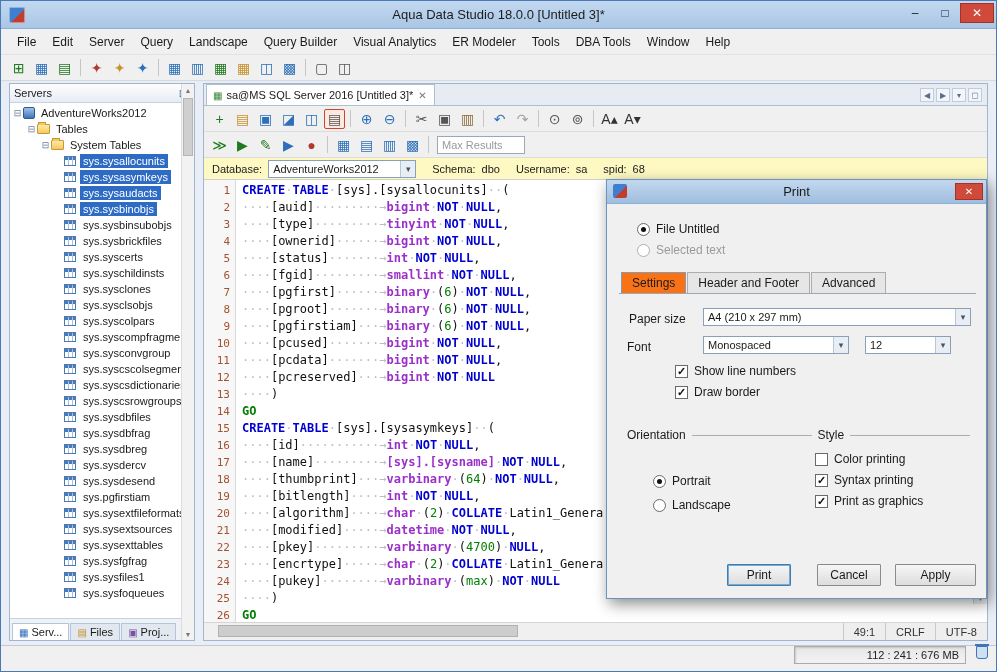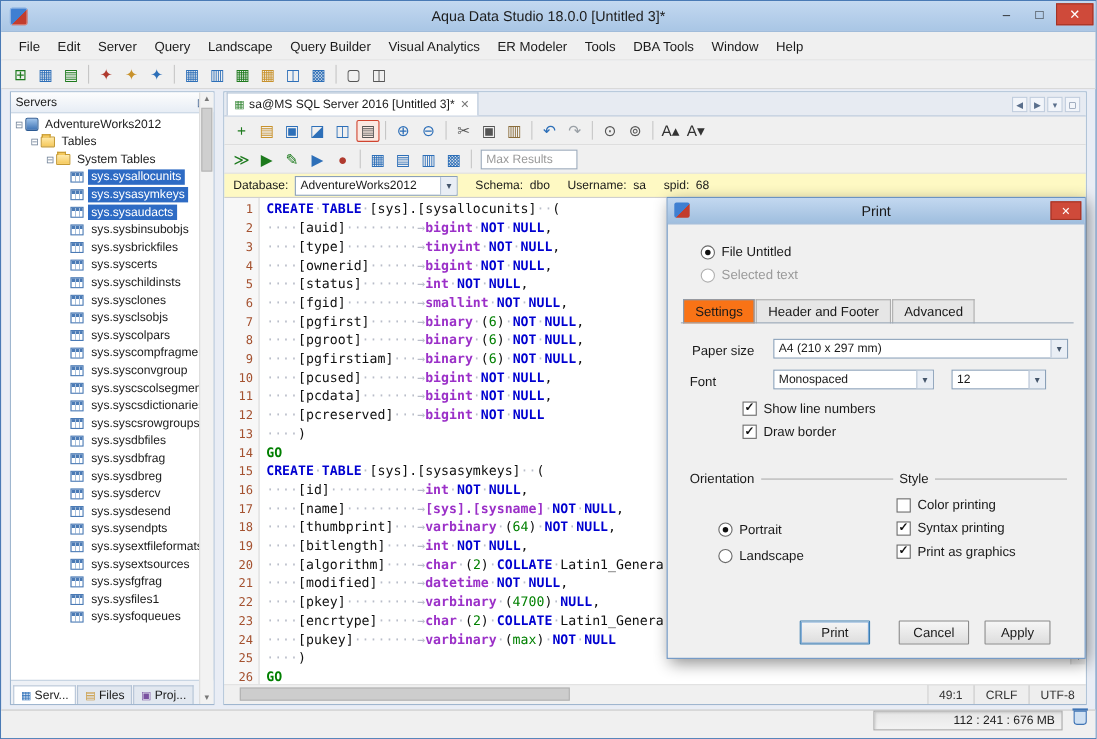--- a/index.html
+++ b/index.html
@@ -216,20 +216,24 @@
             <span class="tlabel">sys.sysallocunits</span>
           </div>
           <div class="trow sel" style="padding-left: 54px;">
             <span class="icon-table"></span>
             <span class="tlabel">sys.sysasymkeys</span>
           </div>
           <div class="trow sel" style="padding-left: 54px;">
             <span class="icon-table"></span>
             <span class="tlabel">sys.sysaudacts</span>
           </div>
+          <div class="trow sel" style="padding-left: 54px;">
+            <span class="icon-table"></span>
+            <span class="tlabel">sys.sysbinobjs</span>
+          </div>
           <div class="trow" style="padding-left: 54px;">
             <span class="icon-table"></span>
             <span class="tlabel">sys.sysbinsubobjs</span>
           </div>
           <div class="trow" style="padding-left: 54px;">
             <span class="icon-table"></span>
             <span class="tlabel">sys.sysbrickfiles</span>
           </div>
           <div class="trow" style="padding-left: 54px;">
             <span class="icon-table"></span>
@@ -286,29 +290,33 @@
           <div class="trow" style="padding-left: 54px;">
             <span class="icon-table"></span>
             <span class="tlabel">sys.sysdercv</span>
           </div>
           <div class="trow" style="padding-left: 54px;">
             <span class="icon-table"></span>
             <span class="tlabel">sys.sysdesend</span>
           </div>
           <div class="trow" style="padding-left: 54px;">
             <span class="icon-table"></span>
-            <span class="tlabel">sys.sysendpts</span>
+            <span class="tlabel">sys.pgfirstiam</span>
           </div>
           <div class="trow" style="padding-left: 54px;">
             <span class="icon-table"></span>
             <span class="tlabel">sys.sysextfileformats</span>
           </div>
           <div class="trow" style="padding-left: 54px;">
             <span class="icon-table"></span>
             <span class="tlabel">sys.sysextsources</span>
+          </div>
+          <div class="trow" style="padding-left: 54px;">
+            <span class="icon-table"></span>
+            <span class="tlabel">sys.sysexttables</span>
           </div>
           <div class="trow" style="padding-left: 54px;">
             <span class="icon-table"></span>
             <span class="tlabel">sys.sysfgfrag</span>
           </div>
           <div class="trow" style="padding-left: 54px;">
             <span class="icon-table"></span>
             <span class="tlabel">sys.sysfiles1</span>
           </div>
           <div class="trow" style="padding-left: 54px;">
@@ -540,16 +548,16 @@
           <span class="olabel">Syntax printing</span>
         </div>
         <div class="opt">
           <span class="cb on">✓</span>
           <span class="olabel">Print as graphics</span>
         </div>
       </div>
 
     <div class="btn focus" style="top:384px;left:120px;width:64px">Print</div>
     <div class="btn" style="top:384px;left:210px;width:64px">Cancel</div>
-    <div class="btn" style="top:384px;left:288px;width:60px">Apply</div>
+    <div class="btn" style="top:384px;left:288px;width:81px">Apply</div>
   </div>
 
 </div>
 
 </body></html>

